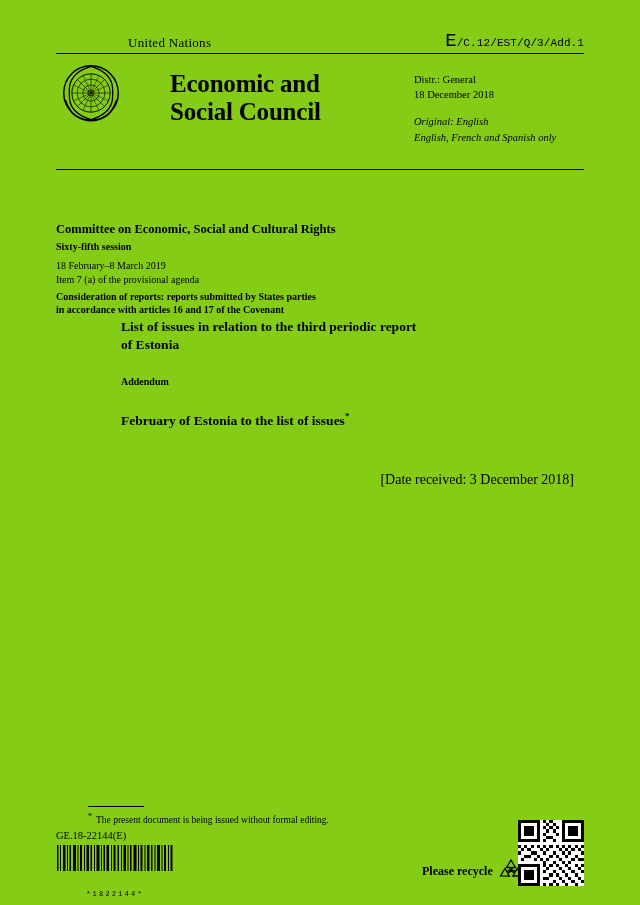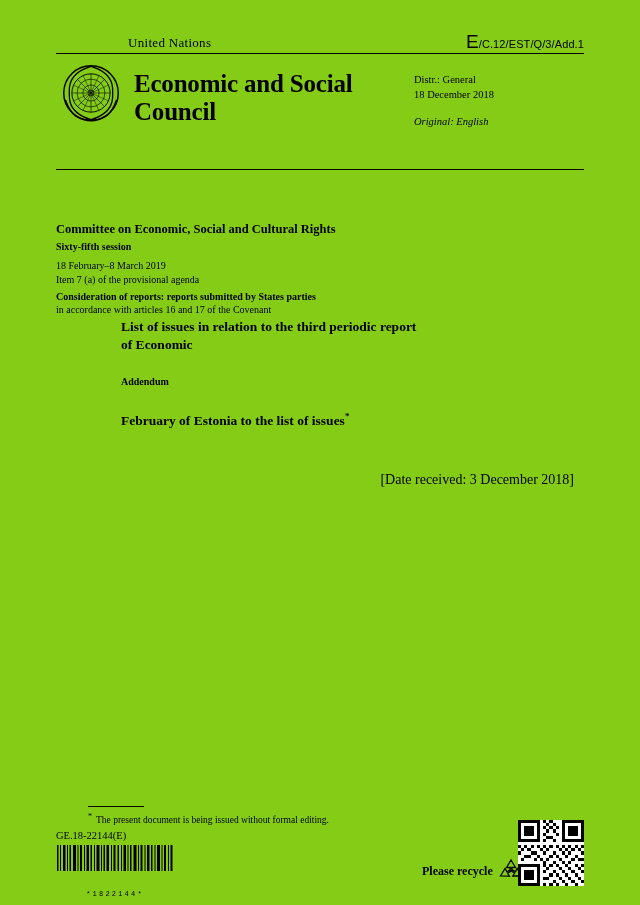--- a/index.html
+++ b/index.html
@@ -33,36 +33,37 @@
     justify-content: space-between;
     padding-bottom: 2px;
   }
   .mast-un {
     font-family: "Liberation Serif", serif;
     font-size: 13px;
     letter-spacing: 0.3px;
     padding-left: 72px;
   }
   .mast-sym {
-    font-family: Liberation Sans, sans-serif;
+    font-family: Liberation Mono, monospace;
     font-size: 11px;
     white-space: nowrap;
     letter-spacing: 0.1px;
   }
   .mast-sym .bigE {
     font-size: 19px;
     line-height: 1;
   }
   .mast-rule {
     border-top: 1px solid #000;
     height: 0;
   }
   .mast-body {
     display: flex;
     align-items: flex-start;
+    gap: 36px;
   }
   .emblem {
     width: 58px;
     height: 58px;
     margin-top: 10px;
     margin-left: 6px;
     flex: 0 0 auto;
   }
   .mast-title-wrap {
     flex: 1 1 auto;
@@ -122,21 +123,21 @@
     font-size: 10px;
     margin-top: 1px;
   }
   .committee .c-consider {
     font-size: 10px;
     font-weight: bold;
     margin-top: 3px;
   }
   .committee .c-accord {
     font-size: 10px;
-    font-weight: normal;
+    font-weight: bold;
   }
 
   
   .doc-block {
     position: absolute;
     left: 121px;
     top: 318px;
     width: 463px;
   }
   .doc-title {
@@ -282,40 +283,41 @@
         <div class="mast-title">Economic and Social Council</div>
       </div>
 
       <div class="mast-meta">
         <div class="grp">
           <div>Distr.: General</div>
           <div>18 December 2018</div>
         </div>
         <div class="grp">
           <div>Original: English</div>
+          <div>English, French and Spanish only</div>
         </div>
       </div>
     </div>
   </div>
 
   <div class="mast-bottom-rule"></div>
 
   <div class="committee">
     <div class="c-title">Committee on Economic, Social and Cultural Rights</div>
     <div class="c-session">Sixty-fifth session</div>
     <div class="c-dates">18 February–8 March 2019</div>
     <div class="c-item">Item 7 (a) of the provisional agenda</div>
     <div class="c-consider">Consideration of reports: reports submitted by States parties</div>
     <div class="c-accord">in accordance with articles 16 and 17 of the Covenant</div>
   </div>
 
   <div class="doc-block">
     <div class="doc-title">
       <div>List of issues in relation to the third periodic report</div>
-      <div>of Economic</div>
+      <div>of Estonia</div>
     </div>
     <div class="doc-addendum">Addendum</div>
     <div class="doc-replies"><span>February of Estonia to the list of issues</span><span class="star">*</span></div>
     <div class="doc-received">[Date received: 3 December 2018]</div>
   </div>
 
   <div class="footnote-rule"></div>
   <div class="footnote">
     <span class="fn-mark">*</span><span>The present document is being issued without formal editing.</span>
   </div>

